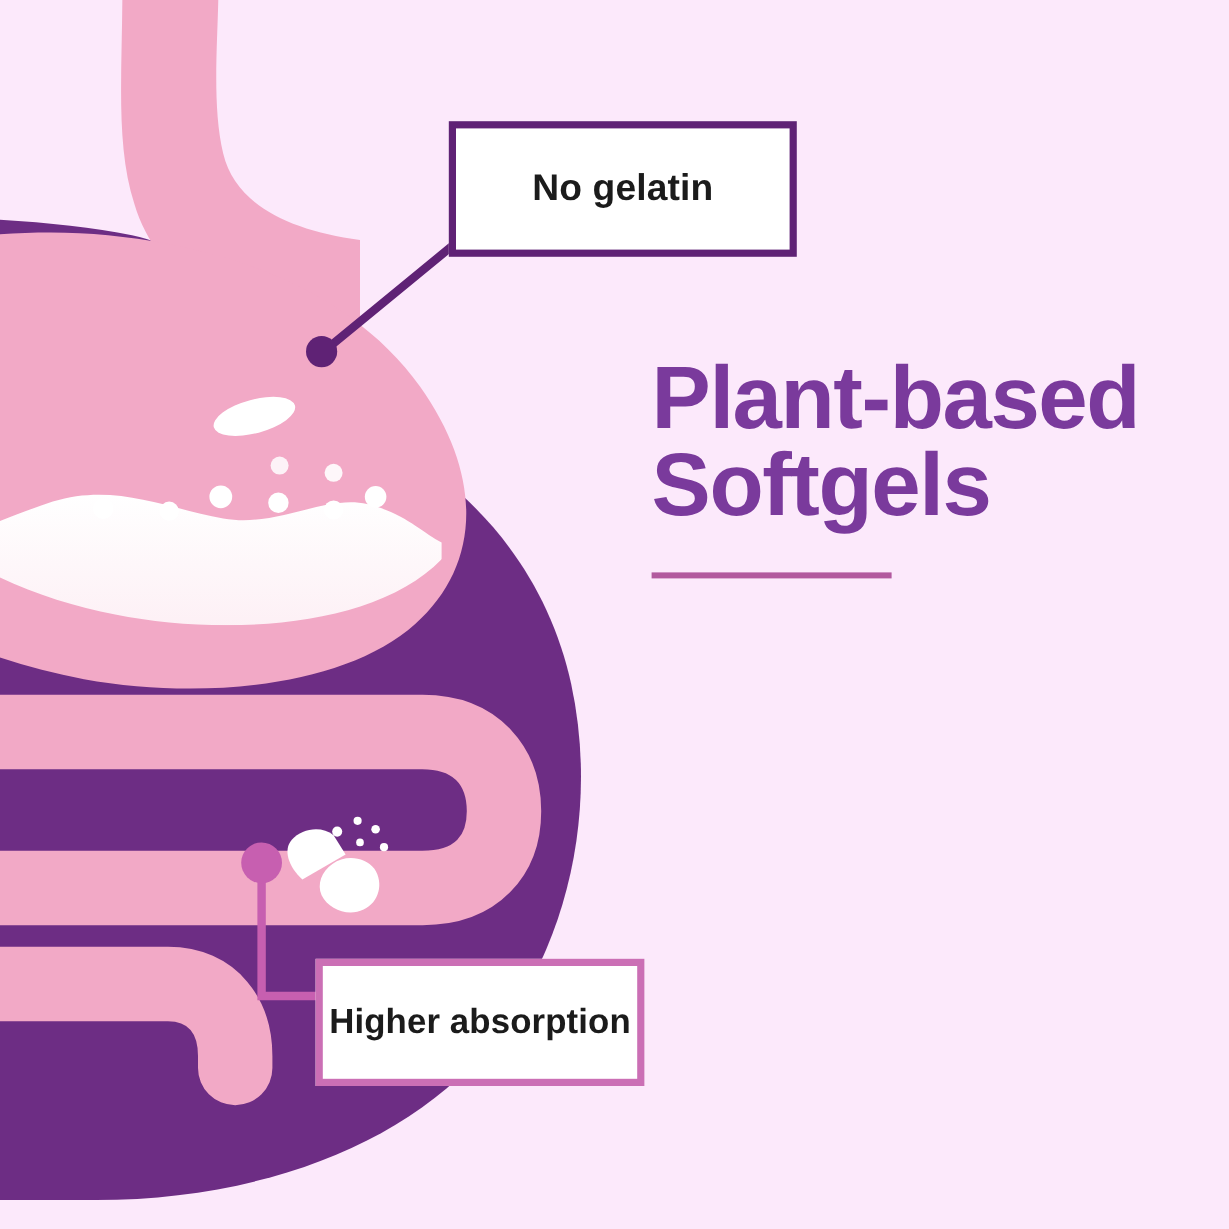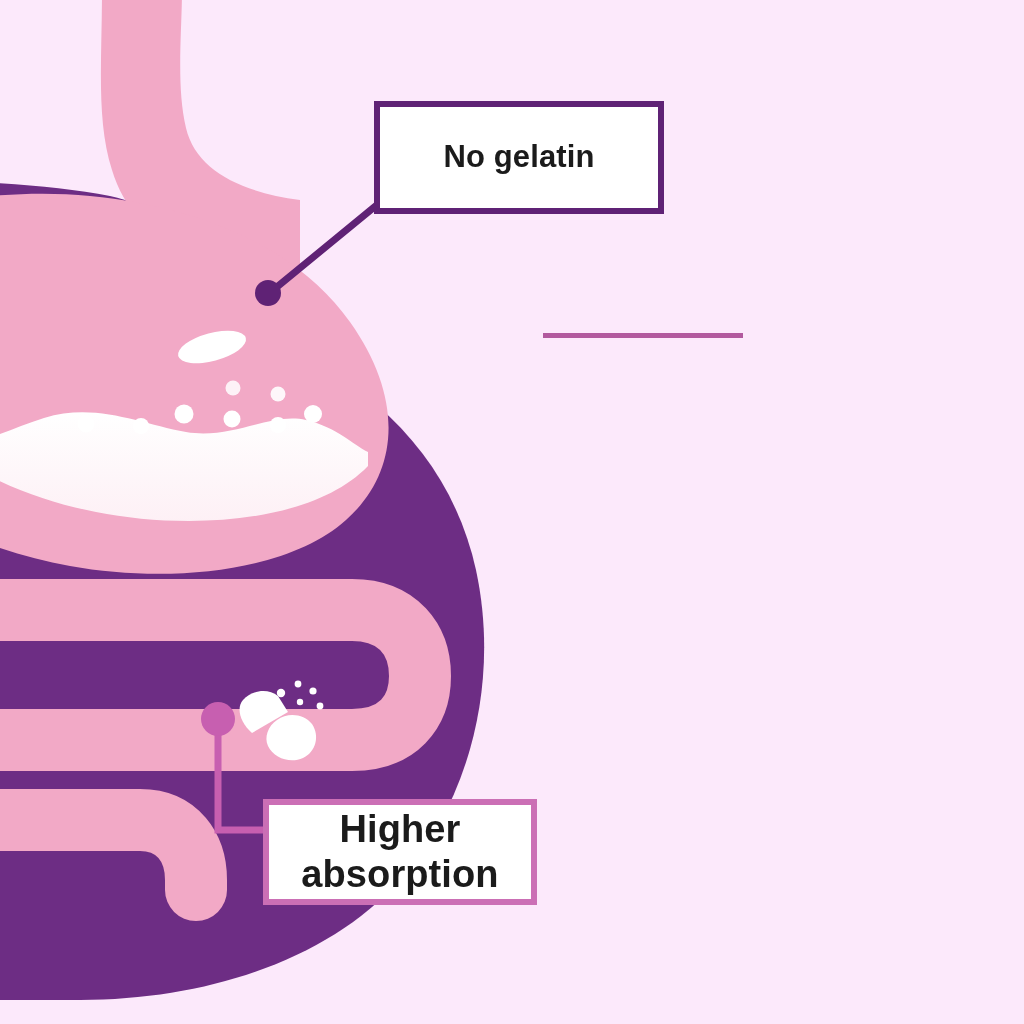--- a/index.html
+++ b/index.html
@@ -24,21 +24,21 @@
   }
   #callout-no-gelatin{
     left:374px;top:101px;width:278px;height:101px;
     border:6px solid #5f2275;
     font-size:31px;
     letter-spacing:.1px;
   }
   #callout-higher-absorption{
     left:263px;top:799px;width:262px;height:94px;
     border:6px solid #cb6fb5;
-    font-size:38px;
+    font-size:29px;
     letter-spacing:.1px;
   }
 
   
   #text-column{
     position:absolute;left:543px;top:296px;width:470px;
   }
   #headline{
     margin:0;
     color:#7a3a9c;
@@ -201,18 +201,20 @@
   <div class="callout" id="callout-no-gelatin">
     <span>No gelatin</span>
   </div>
 
   <div class="callout" id="callout-higher-absorption">
     <span>Higher
 absorption</span>
   </div>
 
   <div id="text-column">
+    <h1 id="headline">Plant-based
+Softgels</h1>
 
     <div id="divider"></div>
 
   </div>
 
 </div>
 
 </body></html>

